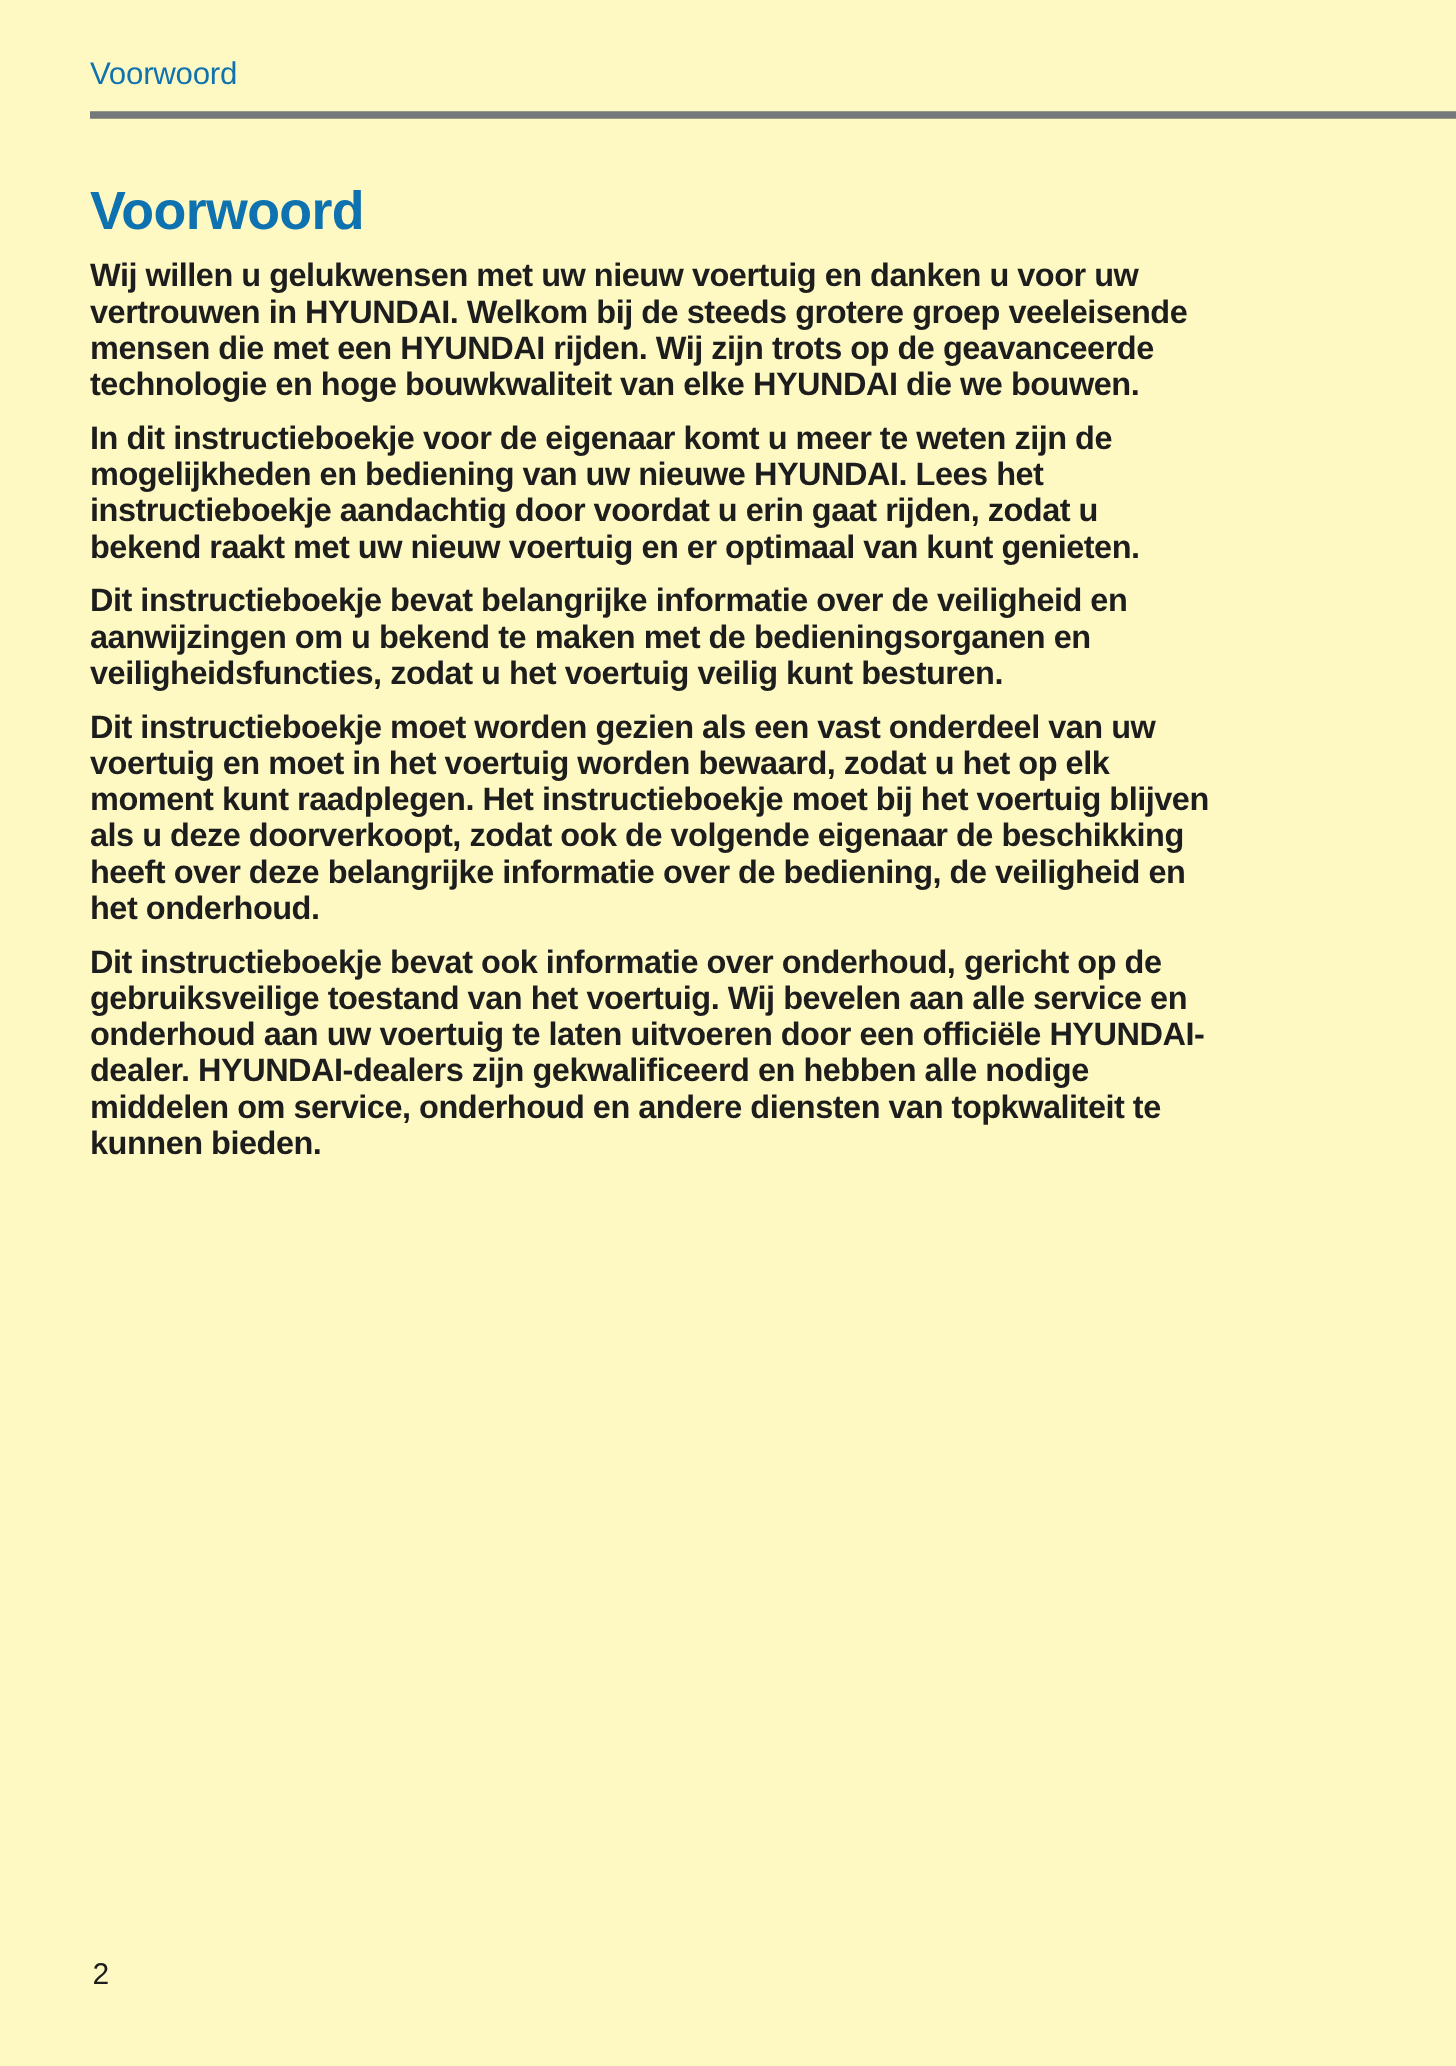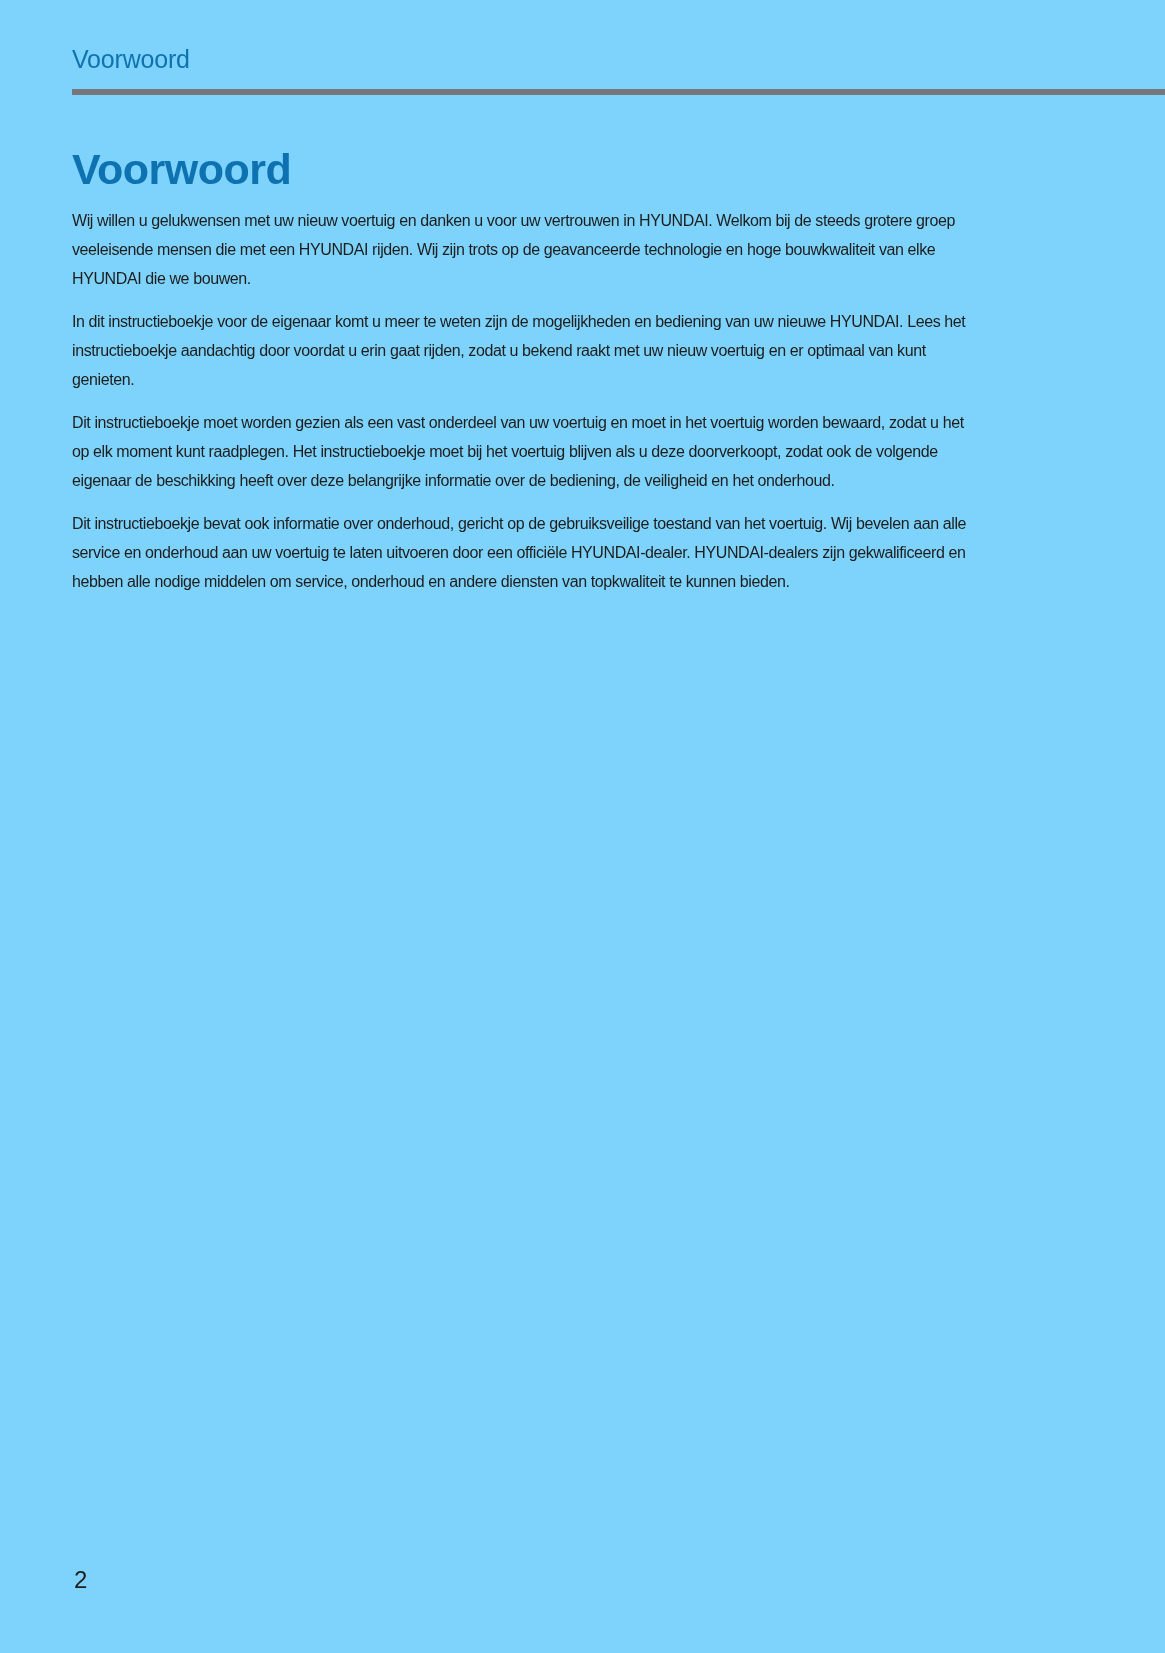--- a/index.html
+++ b/index.html
@@ -4,21 +4,21 @@
 <style>
   html, body {
     margin: 0;
     padding: 0;
     background: #ffffff;
   }
   .page {
     position: relative;
     width: 1165px;
     height: 1653px;
-    background: #7dd3fc;
+    background: #fef9c3;
     font-family: "Liberation Sans", sans-serif;
     overflow: hidden;
   }
   .running-header {
     padding-top: 44px;
     margin-left: 72px;
     font-size: 25px;
     line-height: 30px;
     letter-spacing: -0.2px;
     color: #1072af;
@@ -37,25 +37,25 @@
     letter-spacing: -0.5px;
     color: #0f72b0;
     font-weight: 700;
   }
   .body-copy {
     margin-left: 72px;
     width: 900px;
   }
   .body-copy p {
     margin: 14px 0 0 0;
-    font-size: 16px;
+    font-size: 26px;
     line-height: 29px;
     letter-spacing: -0.4px;
     color: #1d1d1d;
-    font-weight: 400;
+    font-weight: 700;
   }
   .body-copy p:first-child {
     margin-top: 13px;
   }
   .page-number {
     position: absolute;
     left: 74px;
     top: 1566px;
     font-size: 24px;
     color: #1d1d1d;
@@ -69,19 +69,20 @@
 
   <div class="running-header">Voorwoord</div>
 
   <div class="header-rule"></div>
 
   <h1 class="doc-title">Voorwoord</h1>
 
   <div class="body-copy">
     <p>Wij willen u gelukwensen met uw nieuw voertuig en danken u voor uw vertrouwen in HYUNDAI. Welkom bij de steeds grotere groep veeleisende mensen die met een HYUNDAI rijden. Wij zijn trots op de geavanceerde technologie en hoge bouwkwaliteit van elke HYUNDAI die we bouwen.</p>
     <p>In dit instructieboekje voor de eigenaar komt u meer te weten zijn de mogelijkheden en bediening van uw nieuwe HYUNDAI. Lees het instructieboekje aandachtig door voordat u erin gaat rijden, zodat u bekend raakt met uw nieuw voertuig en er optimaal van kunt genieten.</p>
+    <p>Dit instructieboekje bevat belangrijke informatie over de veiligheid en aanwijzingen om u bekend te maken met de bedieningsorganen en veiligheidsfuncties, zodat u het voertuig veilig kunt besturen.</p>
     <p>Dit instructieboekje moet worden gezien als een vast onderdeel van uw voertuig en moet in het voertuig worden bewaard, zodat u het op elk moment kunt raadplegen. Het instructieboekje moet bij het voertuig blijven als u deze doorverkoopt, zodat ook de volgende eigenaar de beschikking heeft over deze belangrijke informatie over de bediening, de veiligheid en het onderhoud.</p>
     <p>Dit instructieboekje bevat ook informatie over onderhoud, gericht op de gebruiksveilige toestand van het voertuig. Wij bevelen aan alle service en onderhoud aan uw voertuig te laten uitvoeren door een officiële HYUNDAI-dealer. HYUNDAI-dealers zijn gekwalificeerd en hebben alle nodige middelen om service, onderhoud en andere diensten van topkwaliteit te kunnen bieden.</p>
   </div>
 
   <div class="page-number">2</div>
 
 </div>
 
 </body></html>

